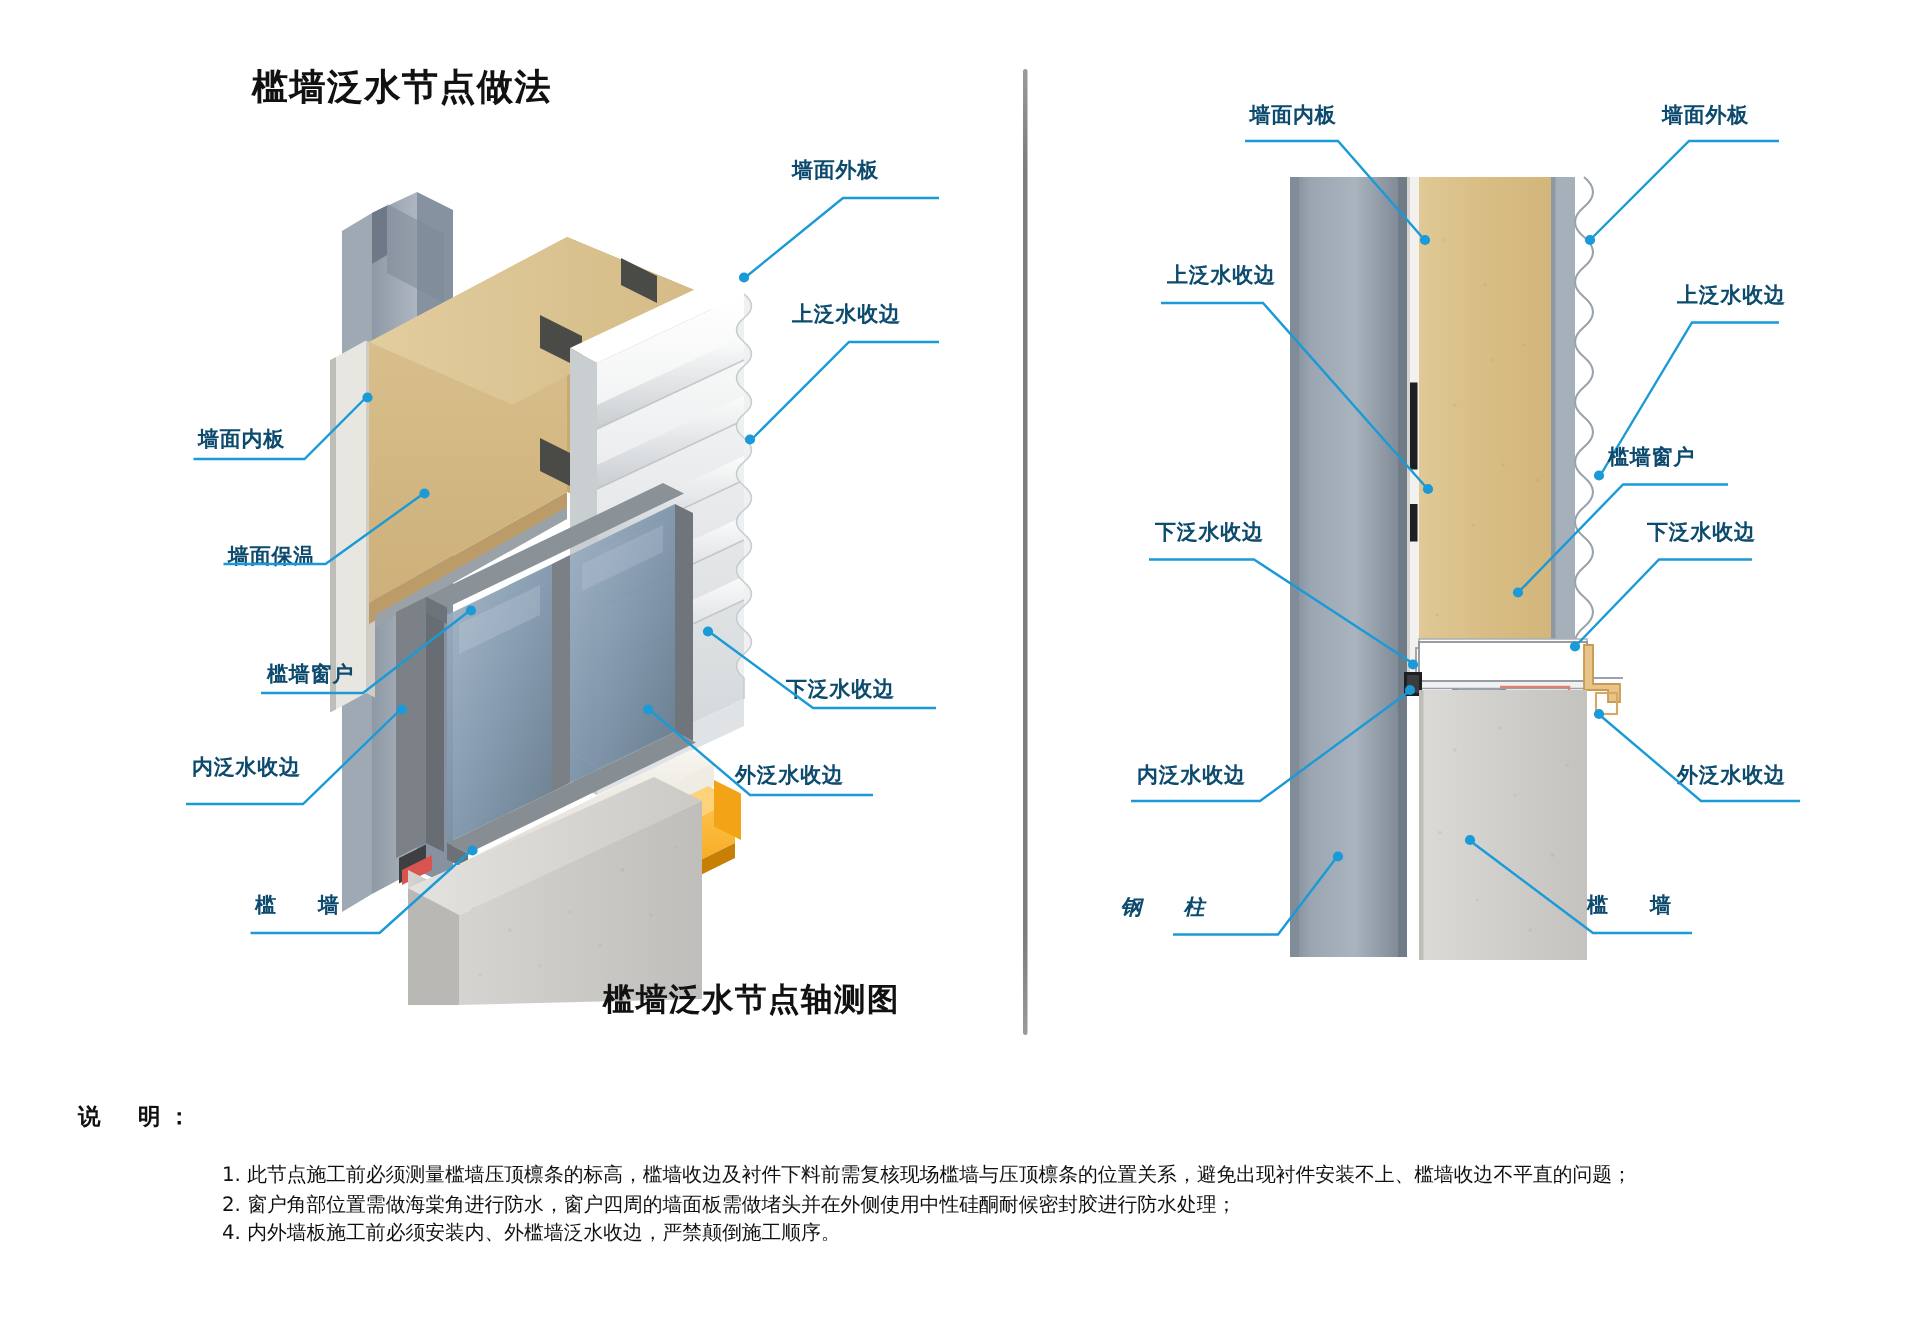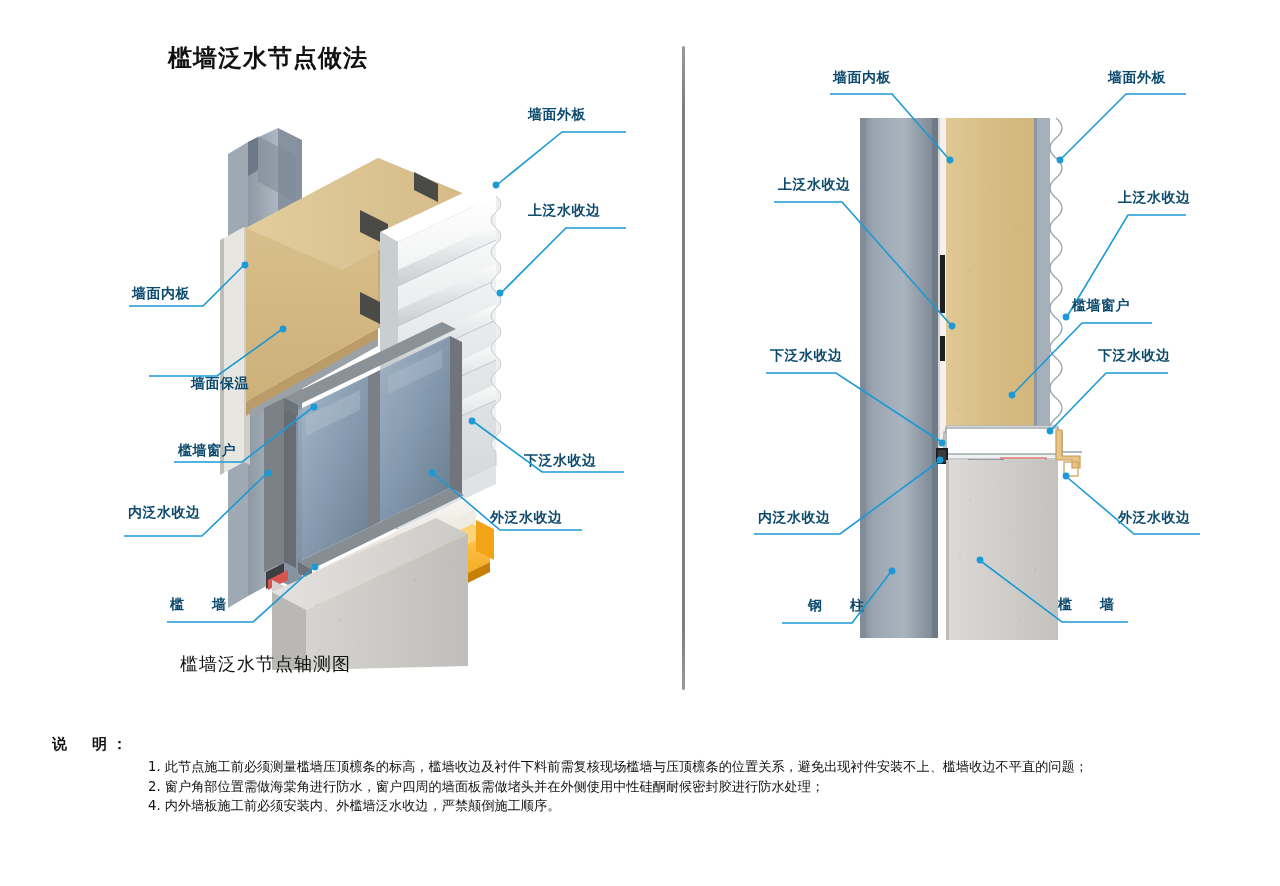--- a/index.html
+++ b/index.html
@@ -11,22 +11,22 @@
   }
   .stage{position:absolute;left:0;top:0;width:1256px;height:886px;}
   .abs{position:absolute;}
 
   
   #main-title{
     left:168px;top:42px;font-size:24px;font-weight:bold;letter-spacing:1px;
     color:#111;
   }
   .view-caption{
-    font-size:18px;font-weight:normal;letter-spacing:1px;color:#111;
-    text-align:left;
+    font-size:21px;font-weight:bold;letter-spacing:1px;color:#111;
+    text-align:right;
   }
   #caption-left{left:180px;top:652px;width:420px;}
   #caption-right{left:800px;top:652px;width:350px;}
 
   
   #divider{
     left:682px;top:46px;width:3px;height:644px;
     background:linear-gradient(to bottom,#9a9a9a,#7d7d7d 10%,#7d7d7d 90%,#9a9a9a);
     border-radius:2px;
   }
@@ -43,21 +43,21 @@
   }
   .leader .dot{fill:#1a9ad6;stroke:none;}
 
   
   .art{position:absolute;}
 
   
   #notes{left:52px;top:735px;width:1180px;}
   #notes .notes-head{
     font-size:15px;font-weight:bold;letter-spacing:5px;color:#111;
-    margin-bottom:3px;
+    margin-bottom:20px;
   }
   #notes ol{margin:0;padding:0;list-style:none;}
   #notes li{
     font-size:13.2px;line-height:19.5px;color:#111;margin-left:96px;
     white-space:nowrap;
   }
 </style>
 </head>
 <body>
 
@@ -247,21 +247,21 @@
     <path d="M186,6 L126,6 L62,70"></path>
     <circle class="dot" cx="60" cy="71" r="3.4"></circle>
   </svg>
 
   <div class="abs callout" style="left:132px;top:286px;">墙面内板</div>
   <svg class="leader" style="left:125px;top:240px;" width="160" height="80">
     <path d="M4,66 L78,66 L118,26"></path>
     <circle class="dot" cx="120" cy="25" r="3.4"></circle>
   </svg>
 
-  <div class="abs callout" style="left:152px;top:376px;margin-left:39px;">墙面保温</div>
+  <div class="abs callout" style="left:152px;top:364px;">墙面保温</div>
   <svg class="leader" style="left:145px;top:310px;" width="180" height="80">
     <path d="M4,66 L72,66 L136,20"></path>
     <circle class="dot" cx="138" cy="19" r="3.4"></circle>
   </svg>
 
   <div class="abs callout" style="left:178px;top:443px;">槛墙窗户</div>
   <svg class="leader" style="left:170px;top:400px;" width="170" height="78">
     <path d="M4,62 L72,62 L142,8"></path>
     <circle class="dot" cx="144" cy="7" r="3.4"></circle>
   </svg>
@@ -440,21 +440,21 @@
     <path d="M4,6 L90,6 L188,-66"></path>
     <circle class="dot" cx="190" cy="-68" r="3.4"></circle>
   </svg>
 
   <div class="abs callout" style="left:1118px;top:510px;">外泛水收边</div>
   <svg class="leader" style="left:1050px;top:528px;" width="160" height="80">
     <path d="M150,6 L84,6 L18,-50"></path>
     <circle class="dot" cx="16" cy="-52" r="3.4"></circle>
   </svg>
 
-  <div class="abs callout wide" style="left:808px;top:598px;">钢　柱</div>
+  <div class="abs callout wide" style="left:747px;top:598px;font-style:italic;">钢　柱</div>
   <svg class="leader" style="left:778px;top:617px;" width="140" height="70">
     <path d="M4,6 L74,6 L112,-44"></path>
     <circle class="dot" cx="114" cy="-46" r="3.4"></circle>
   </svg>
 
   <div class="abs callout wide" style="left:1058px;top:597px;">槛　墙</div>
   <svg class="leader" style="left:1000px;top:616px;" width="140" height="80">
     <path d="M128,6 L62,6 L-18,-54"></path>
     <circle class="dot" cx="-20" cy="-56" r="3.4"></circle>
   </svg>

